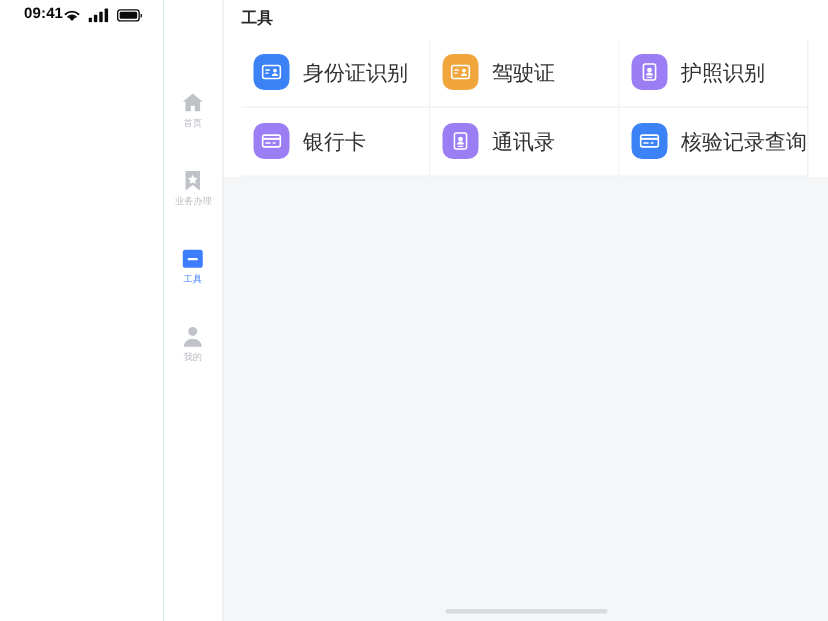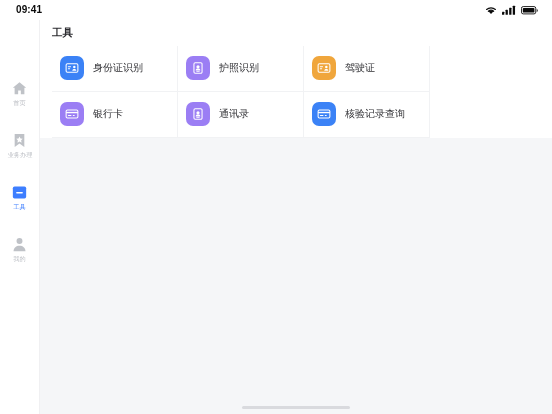--- a/index.html
+++ b/index.html
@@ -13,21 +13,21 @@
     background: #ffffff;
     font-family: "Liberation Sans", "DejaVu Sans", sans-serif;
     -webkit-font-smoothing: antialiased;
   }
   .screen {
     position: relative;
     width: 552px;
     height: 414px;
     background: #ffffff;
     display: flex;
-    flex-direction: column;
+    flex-direction: row;
   }
 
   
   .statusbar {
     height: 20px;
     flex: 0 0 20px;
     display: flex;
     align-items: center;
     justify-content: space-between;
     padding: 0 14px 0 16px;
@@ -142,21 +142,21 @@
     height: 24px;
     border-radius: 7px;
     flex: 0 0 24px;
     display: flex;
     align-items: center;
     justify-content: center;
   }
   .tool-icon svg { display: block; }
   .tool-label {
     margin-left: 9px;
-    font-size: 10px;
+    font-size: 14px;
     color: #303034;
     line-height: 1.2;
     white-space: nowrap;
   }
 
   .filler {
     flex: 1 1 auto;
     background: #f5f6f8;
   }
 
@@ -269,44 +269,44 @@
               <circle cx="13.3" cy="8.6" r="1.8" fill="#ffffff"></circle>
               <path d="M10.4 13.9c0-1.7 1.3-2.6 2.9-2.6s2.9.9 2.9 2.6Z" fill="#ffffff"></path>
               <rect x="4.0" y="7.4" width="4.6" height="1.35" rx="0.6" fill="#ffffff"></rect>
               <rect x="4.0" y="10.4" width="3.4" height="1.35" rx="0.6" fill="#ffffff"></rect>
             </svg>
           </span>
           <span class="tool-label">身份证识别</span>
         </div>
 
         <div class="tool-card">
-          <span class="tool-icon" style="background:#9b7ef4">
-            <svg width="14" height="14" viewBox="0 0 20 20">
-              <path d="M4.2 4.2a1.8 1.8 0 0 1 1.8-1.8h8a1.8 1.8 0 0 1 1.8 1.8v11.6a1.8 1.8 0 0 1-1.8 1.8h-8a1.8 1.8 0 0 1-1.8-1.8Z" fill="none" stroke="#ffffff" stroke-width="1.5"></path>
-              <circle cx="10" cy="8.2" r="2.3" fill="#ffffff"></circle>
-              <path d="M6.7 13.4c0-1.9 1.5-2.9 3.3-2.9s3.3 1.0 3.3 2.9Z" fill="#ffffff"></path>
-              <rect x="7.4" y="14.6" width="5.2" height="1.2" rx="0.6" fill="#ffffff"></rect>
-            </svg>
-          </span>
-          <span class="tool-label">护照识别</span>
-        </div>
-
-        <div class="tool-card">
           <span class="tool-icon" style="background:#f0a63c">
             <svg width="14" height="14" viewBox="0 0 20 20">
               <rect x="1.6" y="3.8" width="16.8" height="12.4" rx="1.8" fill="none" stroke="#ffffff" stroke-width="1.5"></rect>
               <circle cx="13.3" cy="8.6" r="1.8" fill="#ffffff"></circle>
               <path d="M10.4 13.9c0-1.7 1.3-2.6 2.9-2.6s2.9.9 2.9 2.6Z" fill="#ffffff"></path>
               <rect x="4.0" y="7.4" width="4.6" height="1.35" rx="0.6" fill="#ffffff"></rect>
               <rect x="4.0" y="10.4" width="3.4" height="1.35" rx="0.6" fill="#ffffff"></rect>
             </svg>
           </span>
           <span class="tool-label">驾驶证</span>
         </div>
 
+        <div class="tool-card">
+          <span class="tool-icon" style="background:#9b7ef4">
+            <svg width="14" height="14" viewBox="0 0 20 20">
+              <path d="M4.2 4.2a1.8 1.8 0 0 1 1.8-1.8h8a1.8 1.8 0 0 1 1.8 1.8v11.6a1.8 1.8 0 0 1-1.8 1.8h-8a1.8 1.8 0 0 1-1.8-1.8Z" fill="none" stroke="#ffffff" stroke-width="1.5"></path>
+              <circle cx="10" cy="8.2" r="2.3" fill="#ffffff"></circle>
+              <path d="M6.7 13.4c0-1.9 1.5-2.9 3.3-2.9s3.3 1.0 3.3 2.9Z" fill="#ffffff"></path>
+              <rect x="7.4" y="14.6" width="5.2" height="1.2" rx="0.6" fill="#ffffff"></rect>
+            </svg>
+          </span>
+          <span class="tool-label">护照识别</span>
+        </div>
+
 
         <div class="tool-card">
           <span class="tool-icon" style="background:#9b7ef4">
             <svg width="14" height="14" viewBox="0 0 20 20">
               <rect x="1.6" y="4.4" width="16.8" height="11.2" rx="1.8" fill="none" stroke="#ffffff" stroke-width="1.5"></rect>
               <rect x="1.6" y="7.0" width="16.8" height="1.9" fill="#ffffff"></rect>
               <rect x="4.0" y="11.3" width="5.4" height="1.4" rx="0.7" fill="#ffffff"></rect>
               <rect x="11.0" y="11.3" width="3.0" height="1.4" rx="0.7" fill="#ffffff"></rect>
             </svg>
           </span>

